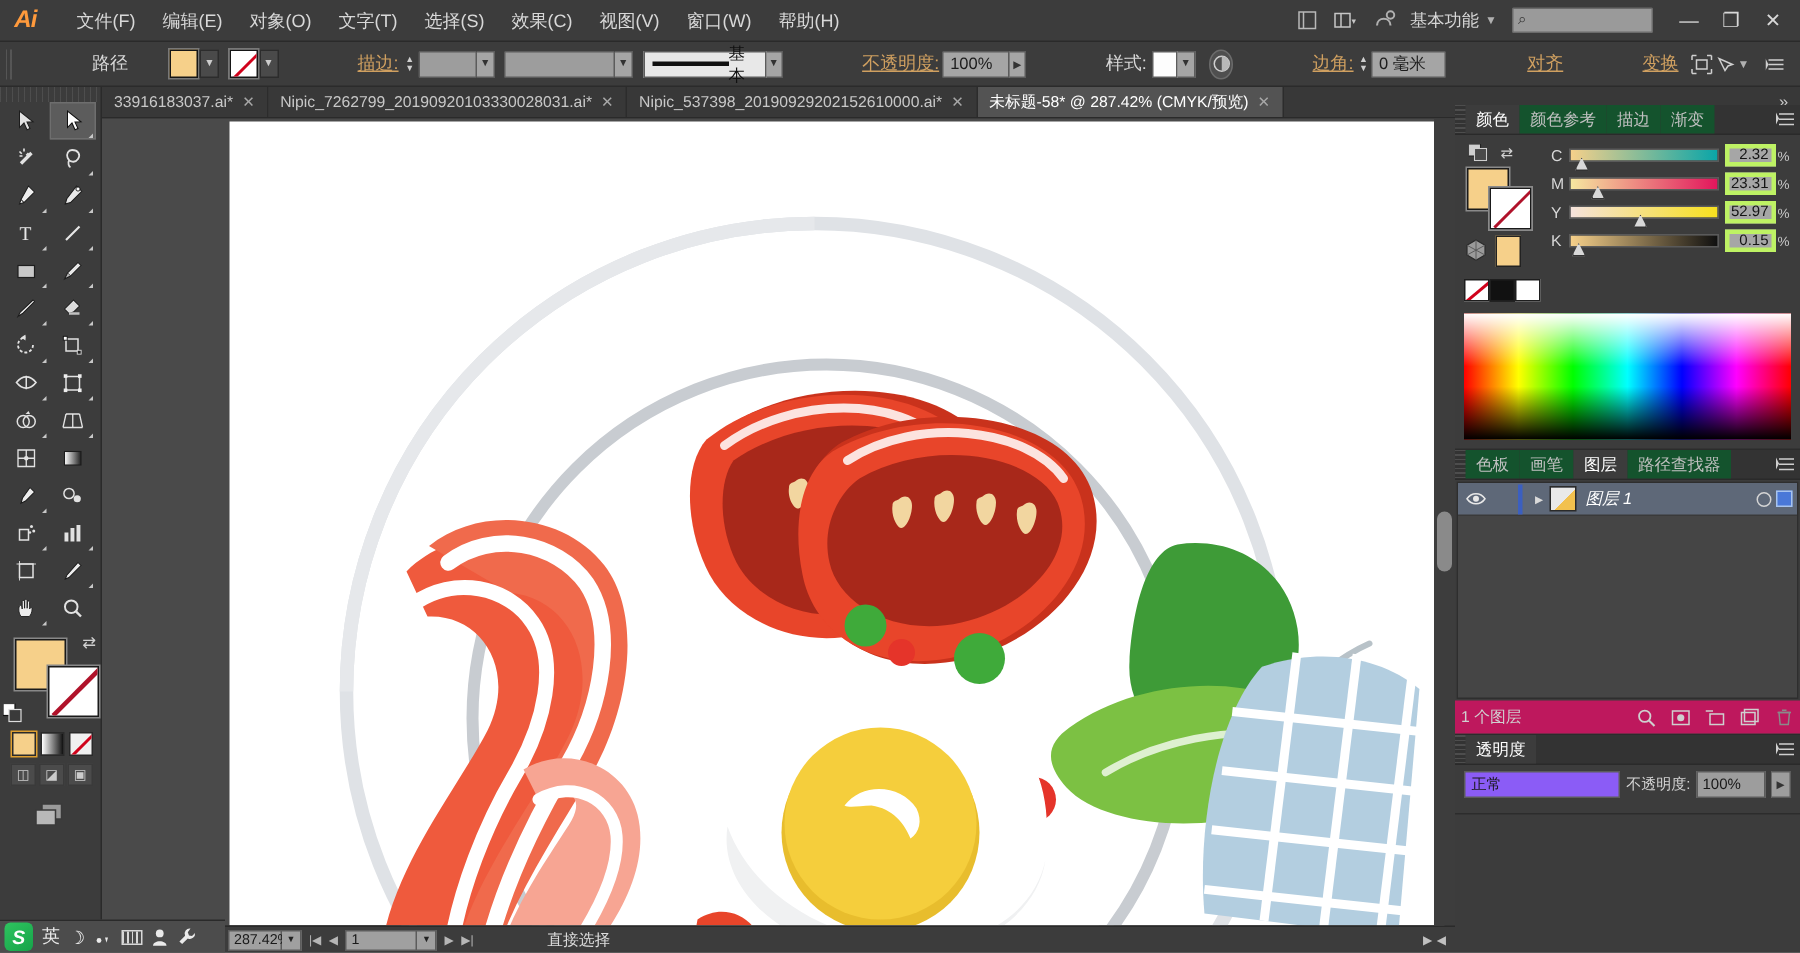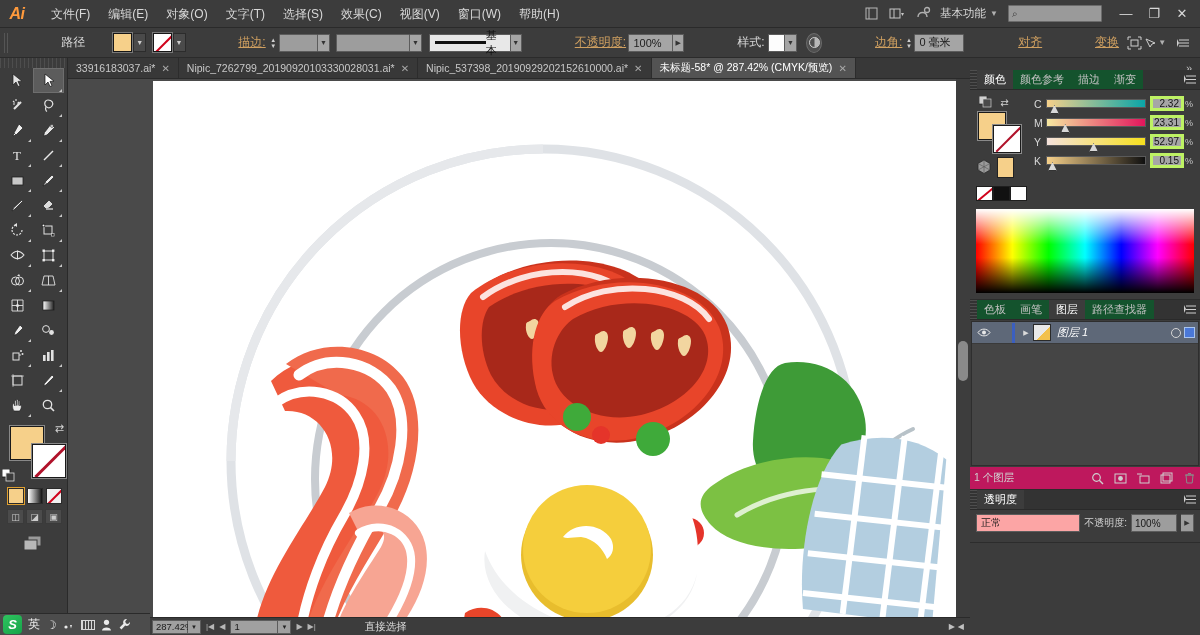--- a/index.html
+++ b/index.html
@@ -316,21 +316,21 @@
     height: 22px; display: flex; align-items: center; padding: 0 4px; font-size: 10.5px;
     color: #d0d0d0; background: #be185d;
   }
   .lf-icons { margin-left: auto; display: flex; gap: 9px; align-items: center; color: #cfcfcf; }
   .lf-ic { width: 14px; height: 14px; display: flex; align-items: center; justify-content: center; }
 
   
   .tp-body { padding: 4px 6px; }
   .tp-row1 { display: flex; align-items: center; gap: 4px; margin-bottom: 6px; }
   .tp-blend {
-    flex: 1; height: 18px; background: #fca5a5; border: 1px solid #5c5c5c;
+    flex: 1; height: 18px; background: #8b5cf6; border: 1px solid #5c5c5c;
     display: flex; align-items: center; padding: 0 4px; font-size: 10px; color: #181818;
   }
   .tp-op-label { font-size: 10px; color: #d4d4d4; white-space: nowrap; }
   .tp-op {
     width: 46px; height: 18px; background: #9d9d9d; border: 1px solid #5c5c5c;
     display: flex; align-items: center; padding: 0 3px; font-size: 10px; color: #181818;
   }
   .tp-op-caret { width: 13px; height: 18px; background: #9d9d9d; border: 1px solid #5c5c5c;
                  border-left: none; display: flex; align-items: center; justify-content: center;
                  font-size: 7px; color: #333; }

